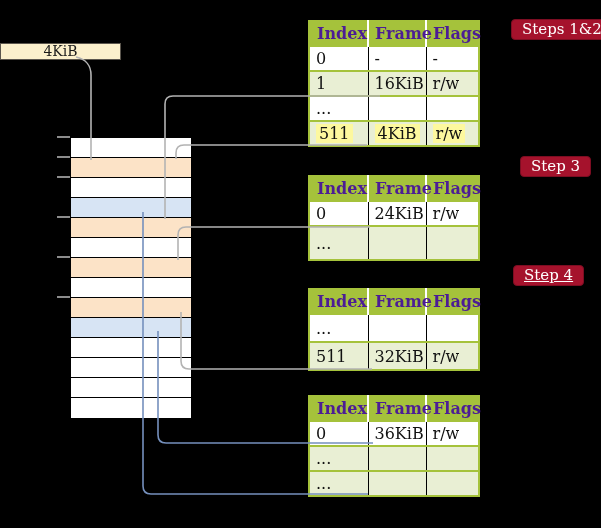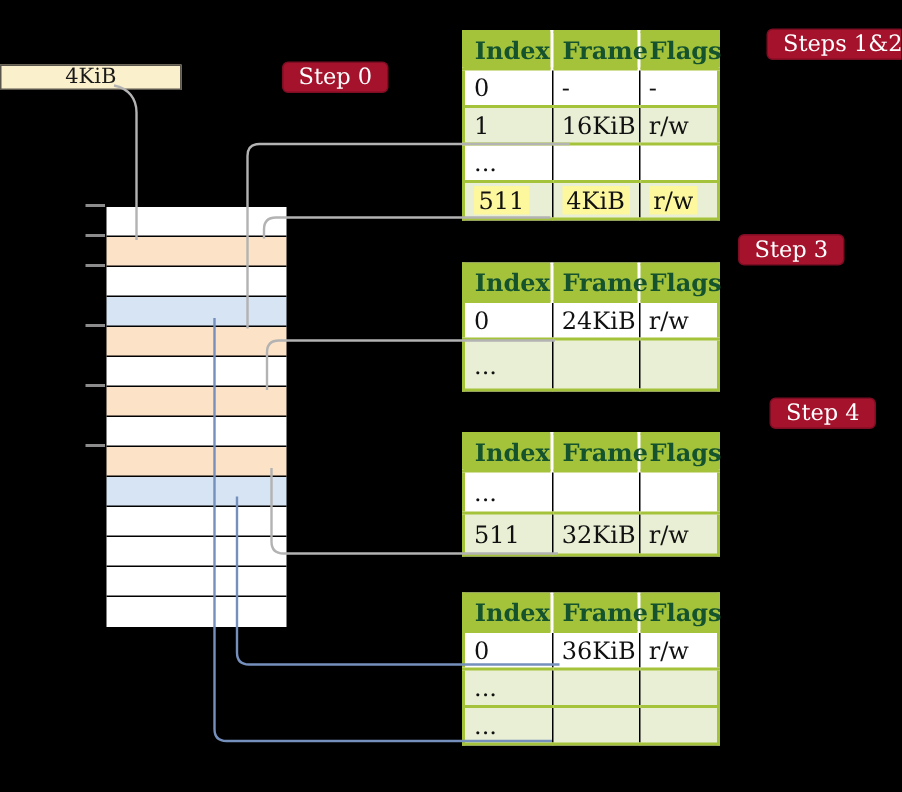--- a/index.html
+++ b/index.html
@@ -10,39 +10,39 @@
   
   .pbox{position:absolute;left:0;top:43;left:0px;top:43px;width:119px;height:15px;
         background:#fbf0cc;border:1px solid #5b564d;color:#1a1a1a;
         font-size:14px;line-height:15px;text-align:center;}
 
   
   .step{position:absolute;background:#a5122c;border:1px solid #7d0d22;border-radius:4px;
         color:#fff;font-size:15px;line-height:17px;padding:1px 10px;white-space:nowrap;}
   #step0{left:188px;top:41px;}
   #steps12{left:511px;top:19px;}
-  #step3{left:492px;top:156px;}
-  #step4{left:513px;top:265px;}
+  #step3{left:520px;top:156px;}
+  #step4{left:513px;top:265px;text-decoration:underline;}
 
   
   #memcol{position:absolute;left:70px;top:137px;width:120px;background:#000;
           border:1px solid #000;}
   .mrow{width:120px;height:19px;border-bottom:1px solid #000;background:#fff;}
   .mrow:last-child{border-bottom:none;height:20px;}
   .mrow[data-color="white"]{background:#ffffff;}
   .mrow[data-color="orange"]{background:#fce3c7;}
   .mrow[data-color="blue"]{background:#d7e4f4;}
   .tick{position:absolute;left:57px;width:13px;height:2px;background:#8c8c8c;}
 
   
   table.ptable{position:absolute;left:308px;width:170px;border-collapse:collapse;
                background:#fff;border:2px solid #a5c23b;table-layout:fixed;}
   #t1{top:20px;} #t2{top:175px;} #t3{top:288px;} #t4{top:395px;}
-  .ptable th{width:57px;height:23px;background:#a5c23b;color:#14532d;font-weight:bold;
-             font-size:16px;text-align:center;padding:0 0 0 6px;border-left:2px solid #fff;}
+  .ptable th{width:57px;height:23px;background:#a5c23b;color:#4c1d95;font-weight:bold;
+             font-size:16px;text-align:right;padding:0 0 0 6px;border-left:2px solid #fff;}
   .ptable th:first-child{border-left:none;}
   .ptable col.c1{width:59px;} .ptable col.c2{width:58px;} .ptable col.c3{width:53px;}
   .ptable td{height:23px;font-size:16px;color:#111;text-align:left;padding:0 0 0 6px;
              border-top:2px solid #a5c23b;border-left:1px solid #000;vertical-align:middle;}
   .ptable td:first-child{border-left:none;}
   .ptable tbody tr.shade td{background:#e9efd4;}
   .hl{background:#fdf89e;padding:0 3px;}
   #t2 tbody tr:nth-child(2) td{height:32px;}
   #t3 td{height:26px;}
   #t4 tbody tr:nth-child(4) td{height:25px;}
@@ -53,21 +53,20 @@
   #overlay path.g{stroke:#b3b3b3;}
   #overlay path.b{stroke:#7590bd;}
 </style>
 </head>
 <body>
 
 <div id="canvas">
 
   <div class="pbox">4KiB</div>
 
-  <div class="step" id="step0">Step 0</div>
   <div class="step" id="steps12">Steps 1&amp;2</div>
   <div class="step" id="step3">Step 3</div>
   <div class="step" id="step4">Step 4</div>
 
   <div id="memcol">
     <div class="mrow" data-color="white"></div>
     <div class="mrow" data-color="orange"></div>
     <div class="mrow" data-color="white"></div>
     <div class="mrow" data-color="blue"></div>
     <div class="mrow" data-color="orange"></div>

